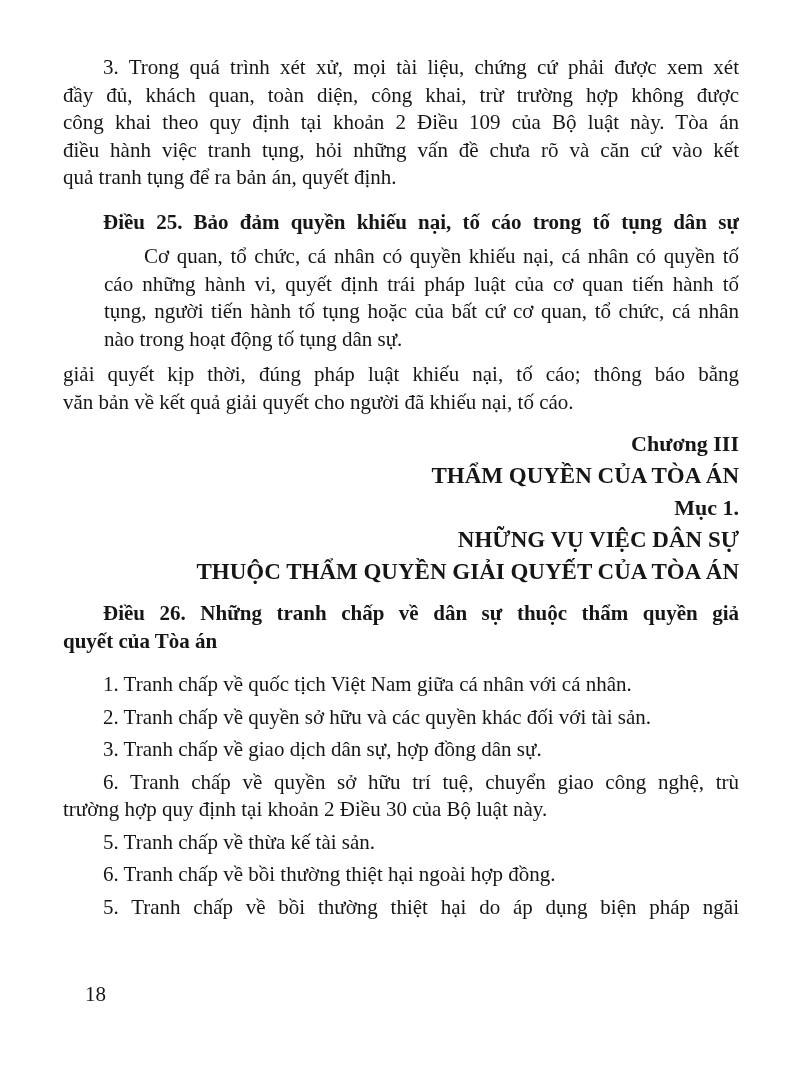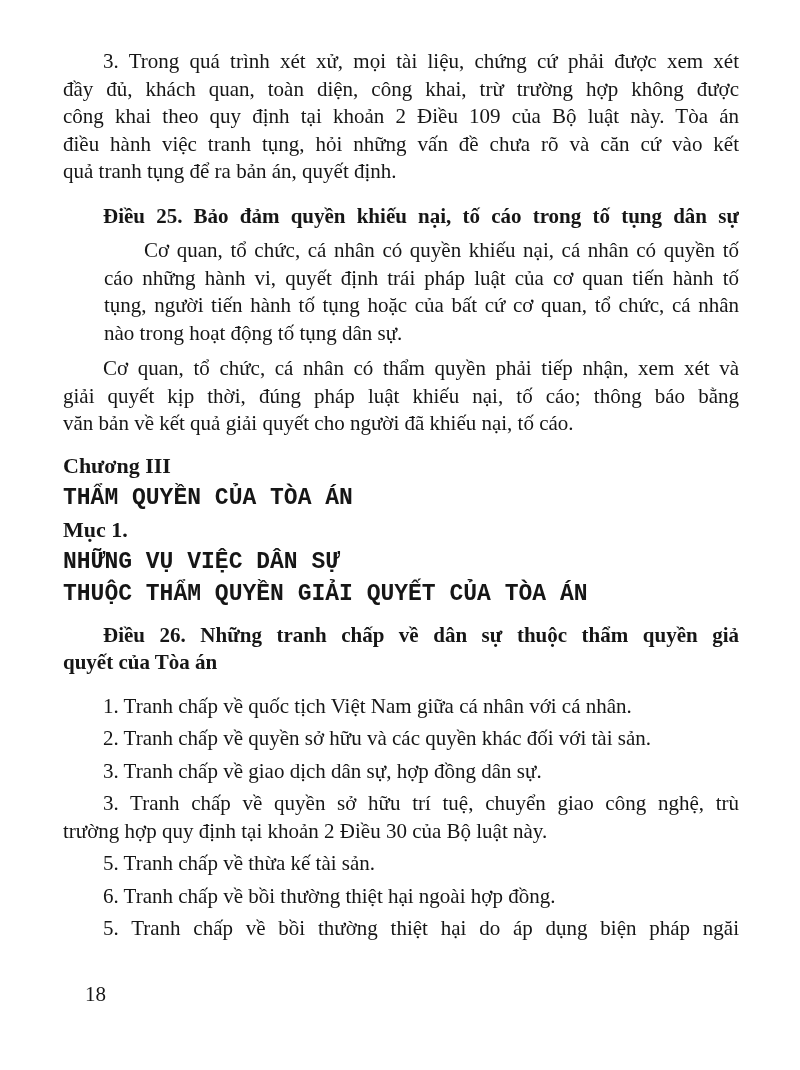--- a/index.html
+++ b/index.html
@@ -9,21 +9,21 @@
     height: 1070px;
     margin: 0 auto;
     background: #ffffff;
     font-family: "Liberation Serif", "DejaVu Serif", serif;
     color: #161616;
     overflow: hidden;
   }
   .content {
     position: absolute;
     left: 63px;
-    top: 48px;
+    top: 54px;
     width: 676px;
   }
   .para { margin: 0; padding: 0; }
   .ln {
     display: block;
     font-size: 21px;
     line-height: 27.5px;
     overflow: hidden;
     max-height: 28px;
   }
@@ -37,27 +37,27 @@
   .mt-h25 { margin-top: 17px; }
   .mt-p2  { margin-top: 7px; margin-left: 41px; }
   .mt-p3  { margin-top: 8px; }
   .mt-ch  { margin-top: 12px; }
   .mt-h26 { margin-top: 12px; }
   .mt-it1 { margin-top: 16px; }
   .mt-it  { margin-top: 5px; }
 
   .chapter .cln {
     display: block;
-    text-align: left;
+    text-align: right;
     font-weight: bold;
     font-size: 22px;
     line-height: 32px;
     overflow: hidden;
   }
-  .chapter .cln.caps { font-size: 23px; font-family: Liberation Mono, monospace; }
+  .chapter .cln.caps { font-size: 23px; }
 
   .page-number {
     position: absolute;
     left: 85px;
     top: 982px;
     font-size: 21px;
     line-height: 24px;
   }
 </style>
 </head>
@@ -79,21 +79,20 @@
     </p>
 
     <p class="para mt-p2">
       <span class="ln jl ind">Cơ quan, tổ chức, cá nhân có quyền khiếu nại, cá nhân có quyền tố</span>
       <span class="ln jl">cáo những hành vi, quyết định trái pháp luật của cơ quan tiến hành tố</span>
       <span class="ln jl">tụng, người tiến hành tố tụng hoặc của bất cứ cơ quan, tổ chức, cá nhân</span>
       <span class="ln ll">nào trong hoạt động tố tụng dân sự.</span>
     </p>
 
     <p class="para mt-p3">
-      <span class="ln jl ind">Cơ quan, tổ chức, cá nhân có thẩm quyền phải tiếp nhận, xem xét và</span>
       <span class="ln jl">giải quyết kịp thời, đúng pháp luật khiếu nại, tố cáo; thông báo bằng</span>
       <span class="ln ll">văn bản về kết quả giải quyết cho người đã khiếu nại, tố cáo.</span>
     </p>
 
     <div class="chapter mt-ch">
       <span class="cln">Chương III</span>
       <span class="cln caps">THẨM QUYỀN CỦA TÒA ÁN</span>
       <span class="cln">Mục 1.</span>
       <span class="cln caps">NHỮNG VỤ VIỆC DÂN SỰ</span>
       <span class="cln caps">THUỘC THẨM QUYỀN GIẢI QUYẾT CỦA TÒA ÁN</span>
@@ -110,21 +109,21 @@
 
     <p class="para mt-it">
       <span class="ln ll ind">2. Tranh chấp về quyền sở hữu và các quyền khác đối với tài sản.</span>
     </p>
 
     <p class="para mt-it">
       <span class="ln ll ind">3. Tranh chấp về giao dịch dân sự, hợp đồng dân sự.</span>
     </p>
 
     <p class="para mt-it">
-      <span class="ln jl ind">3. Tranh chấp về quyền sở hữu trí tuệ, chuyển giao công nghệ, trù</span>
+      <span class="ln jl ind">6. Tranh chấp về quyền sở hữu trí tuệ, chuyển giao công nghệ, trù</span>
       <span class="ln ll">trường hợp quy định tại khoản 2 Điều 30 của Bộ luật này.</span>
     </p>
 
     <p class="para mt-it">
       <span class="ln ll ind">5. Tranh chấp về thừa kế tài sản.</span>
     </p>
 
     <p class="para mt-it">
       <span class="ln ll ind">6. Tranh chấp về bồi thường thiệt hại ngoài hợp đồng.</span>
     </p>

